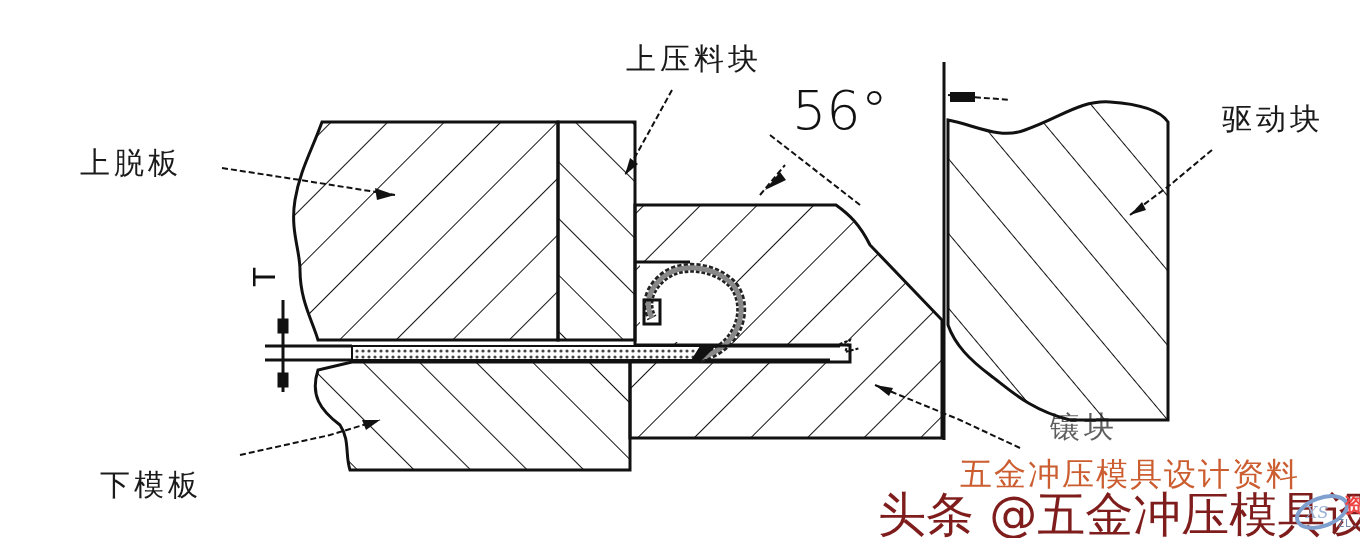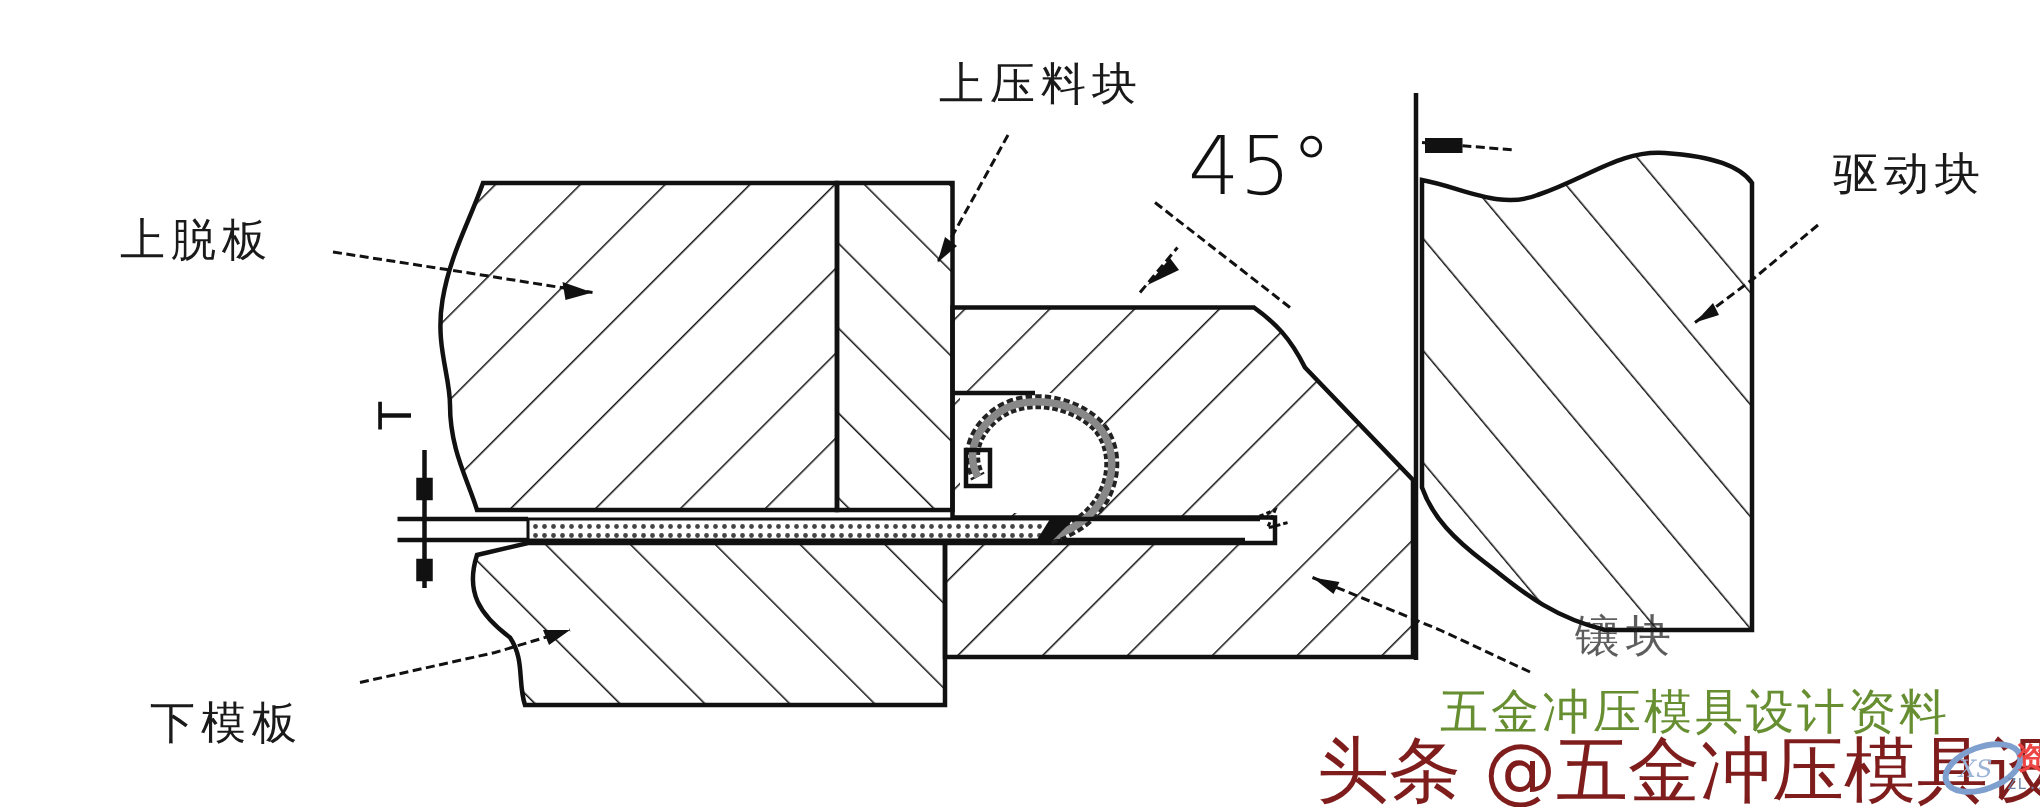--- a/index.html
+++ b/index.html
@@ -1,25 +1,25 @@
 <!DOCTYPE html>
 <html><head>
 <meta charset="utf-8">
 <style>
   html, body { margin:0; padding:0; background:#ffffff; }
   body { width:1360px; height:538px; overflow:hidden; position:relative;
          font-family:"DejaVu Sans", sans-serif; }
   #stage { position:absolute; left:0; top:0; width:1360px; height:538px; }
   .lbl { position:absolute; font-size:30px; color:#1a1a1a; letter-spacing:4px;
-         font-family:Liberation Mono, monospace; white-space:nowrap; line-height:1; }
+         font-family:Liberation Sans, sans-serif; white-space:nowrap; line-height:1; }
   .angle { position:absolute; font-size:54px; color:#111; font-family:"DejaVu Sans", sans-serif;
            font-weight:300; line-height:1; }
   .dimT { position:absolute; font-size:30px; color:#111; transform:rotate(-90deg);
           font-family:"DejaVu Sans", sans-serif; line-height:1; }
-  .wm1 { position:absolute; left:960px; top:458px; font-size:32px; color:#4d7c0f;
+  .wm1 { position:absolute; left:960px; top:458px; font-size:32px; color:#c2410c;
          letter-spacing:2px; opacity:0.85; white-space:nowrap; line-height:1; }
   .wm2 { position:absolute; left:878px; top:490px; font-size:48px; color:#7f1d1d;
          white-space:nowrap; line-height:1; text-shadow:1px 1px 0 #fff, -1px -1px 0 #fff; }
   .logo { position:absolute; left:1292px; top:488px; width:130px; height:46px; }
   .logo-text { position:absolute; left:52px; top:4px; font-size:20px; font-weight:bold;
                color:#ef4444; letter-spacing:1px; }
   .logo-url { position:absolute; left:46px; top:30px; font-size:10px; color:#6f86a8;
               font-family:"DejaVu Sans Mono", monospace; letter-spacing:1px; }
 </style>
 </head>
@@ -119,21 +119,21 @@
     <rect x="279" y="374" width="8" height="12" fill="#111"></rect>
   </g>
 </svg>
 </div>
 
 <div class="lbl" style="left:626px;top:44px;">上压料块</div>
 <div class="lbl" style="left:80px;top:148px;">上脱板</div>
 <div class="lbl" style="left:1222px;top:104px;">驱动块</div>
 <div class="lbl" style="left:100px;top:470px;">下模板</div>
 <div class="lbl" style="left:1050px;top:412px;opacity:0.7;">镶块</div>
-<div class="angle" style="left:792px;top:84px;">45°</div>
+<div class="angle" style="left:792px;top:84px;">56°</div>
 <div class="dimT" style="left:256px;top:262px;">T</div>
 
 <div class="wm1">五金冲压模具设计资料</div>
 <div class="wm2">头条 @五金冲压模具设计资料</div>
 <div class="logo">
   <svg width="60" height="46" viewBox="0 0 60 46">
     <ellipse cx="30" cy="24" rx="26" ry="14" fill="none" stroke="#7fa0cf" stroke-width="4" transform="rotate(-20 30 24)"></ellipse>
     <text x="14" y="30" font-size="16" fill="#9bb3d6" font-style="italic" font-family="DejaVu Serif, serif">XS</text>
   </svg>
   <div class="logo-text">资料网</div>

